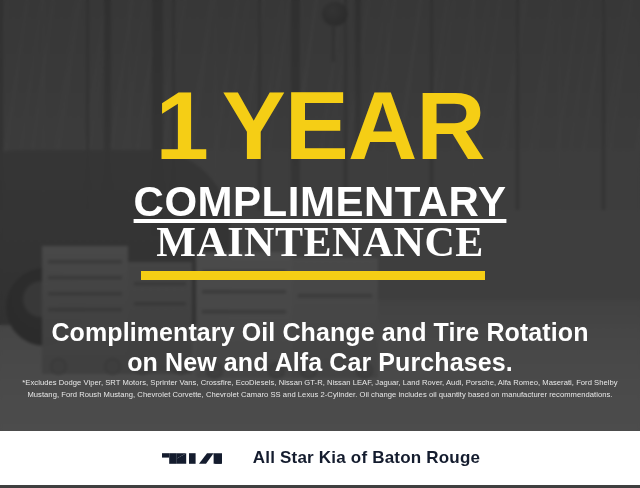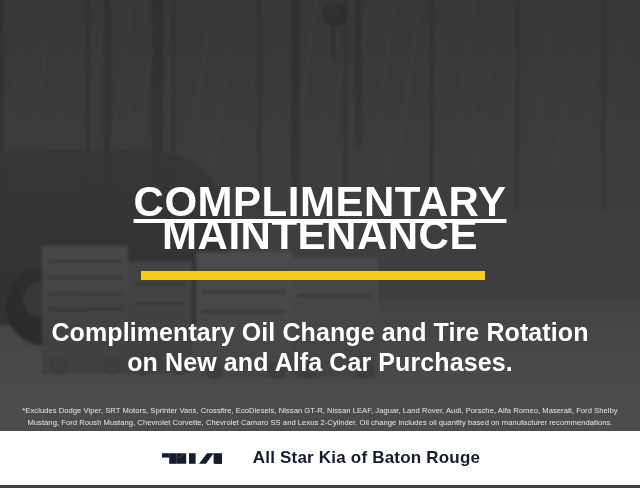--- a/index.html
+++ b/index.html
@@ -165,21 +165,21 @@
     position: absolute;
     left: 0; right: 0;
     color: #ffffff;
     font-weight: bold;
     font-size: 42px;
     line-height: 42px;
     letter-spacing: 0.5px;
     white-space: nowrap;
   }
   .headline-sub1 { top: 181px; text-decoration: underline; }
-  .headline-sub2 { top: 214px; }
+  .headline-sub2 { top: 221px; font-family: Liberation Serif, serif; }
 
   .divider {
     position: absolute;
     left: 141px;
     top: 271px;
     width: 344px;
     height: 9px;
     background: #F5CE15;
   }
 
@@ -198,21 +198,20 @@
 
   .disclaimer {
     position: absolute;
     left: 14px;
     right: 14px;
     top: 377px;
     color: #e8e8e8;
     font-size: 7.6px;
     line-height: 11.6px;
     letter-spacing: 0.05px;
-    margin-top: 28px;
   }
   .disclaimer span { display: block; }
 
   
   .footer {
     position: absolute;
     left: 0;
     top: 431px;
     width: 640px;
     height: 54px;
@@ -282,20 +281,21 @@
       <div class="caster" style="left:8px; top:104px"></div>
       <div class="caster" style="left:64px; top:104px"></div>
     </div>
 
     <div class="bg-blur"></div>
     <div class="bg-scrim"></div>
   </div>
 
   <div class="content">
 
+    <div class="headline-year"><span class="digit">1</span><span>YEAR</span></div>
 
     <div class="headline-sub1">COMPLIMENTARY</div>
     <div class="headline-sub2">MAINTENANCE</div>
 
     <div class="divider"></div>
 
     <div class="subhead">
       <span class="l1">Complimentary Oil Change and Tire Rotation</span>
       <span class="l2">on New and Alfa Car Purchases.</span>
     </div>

